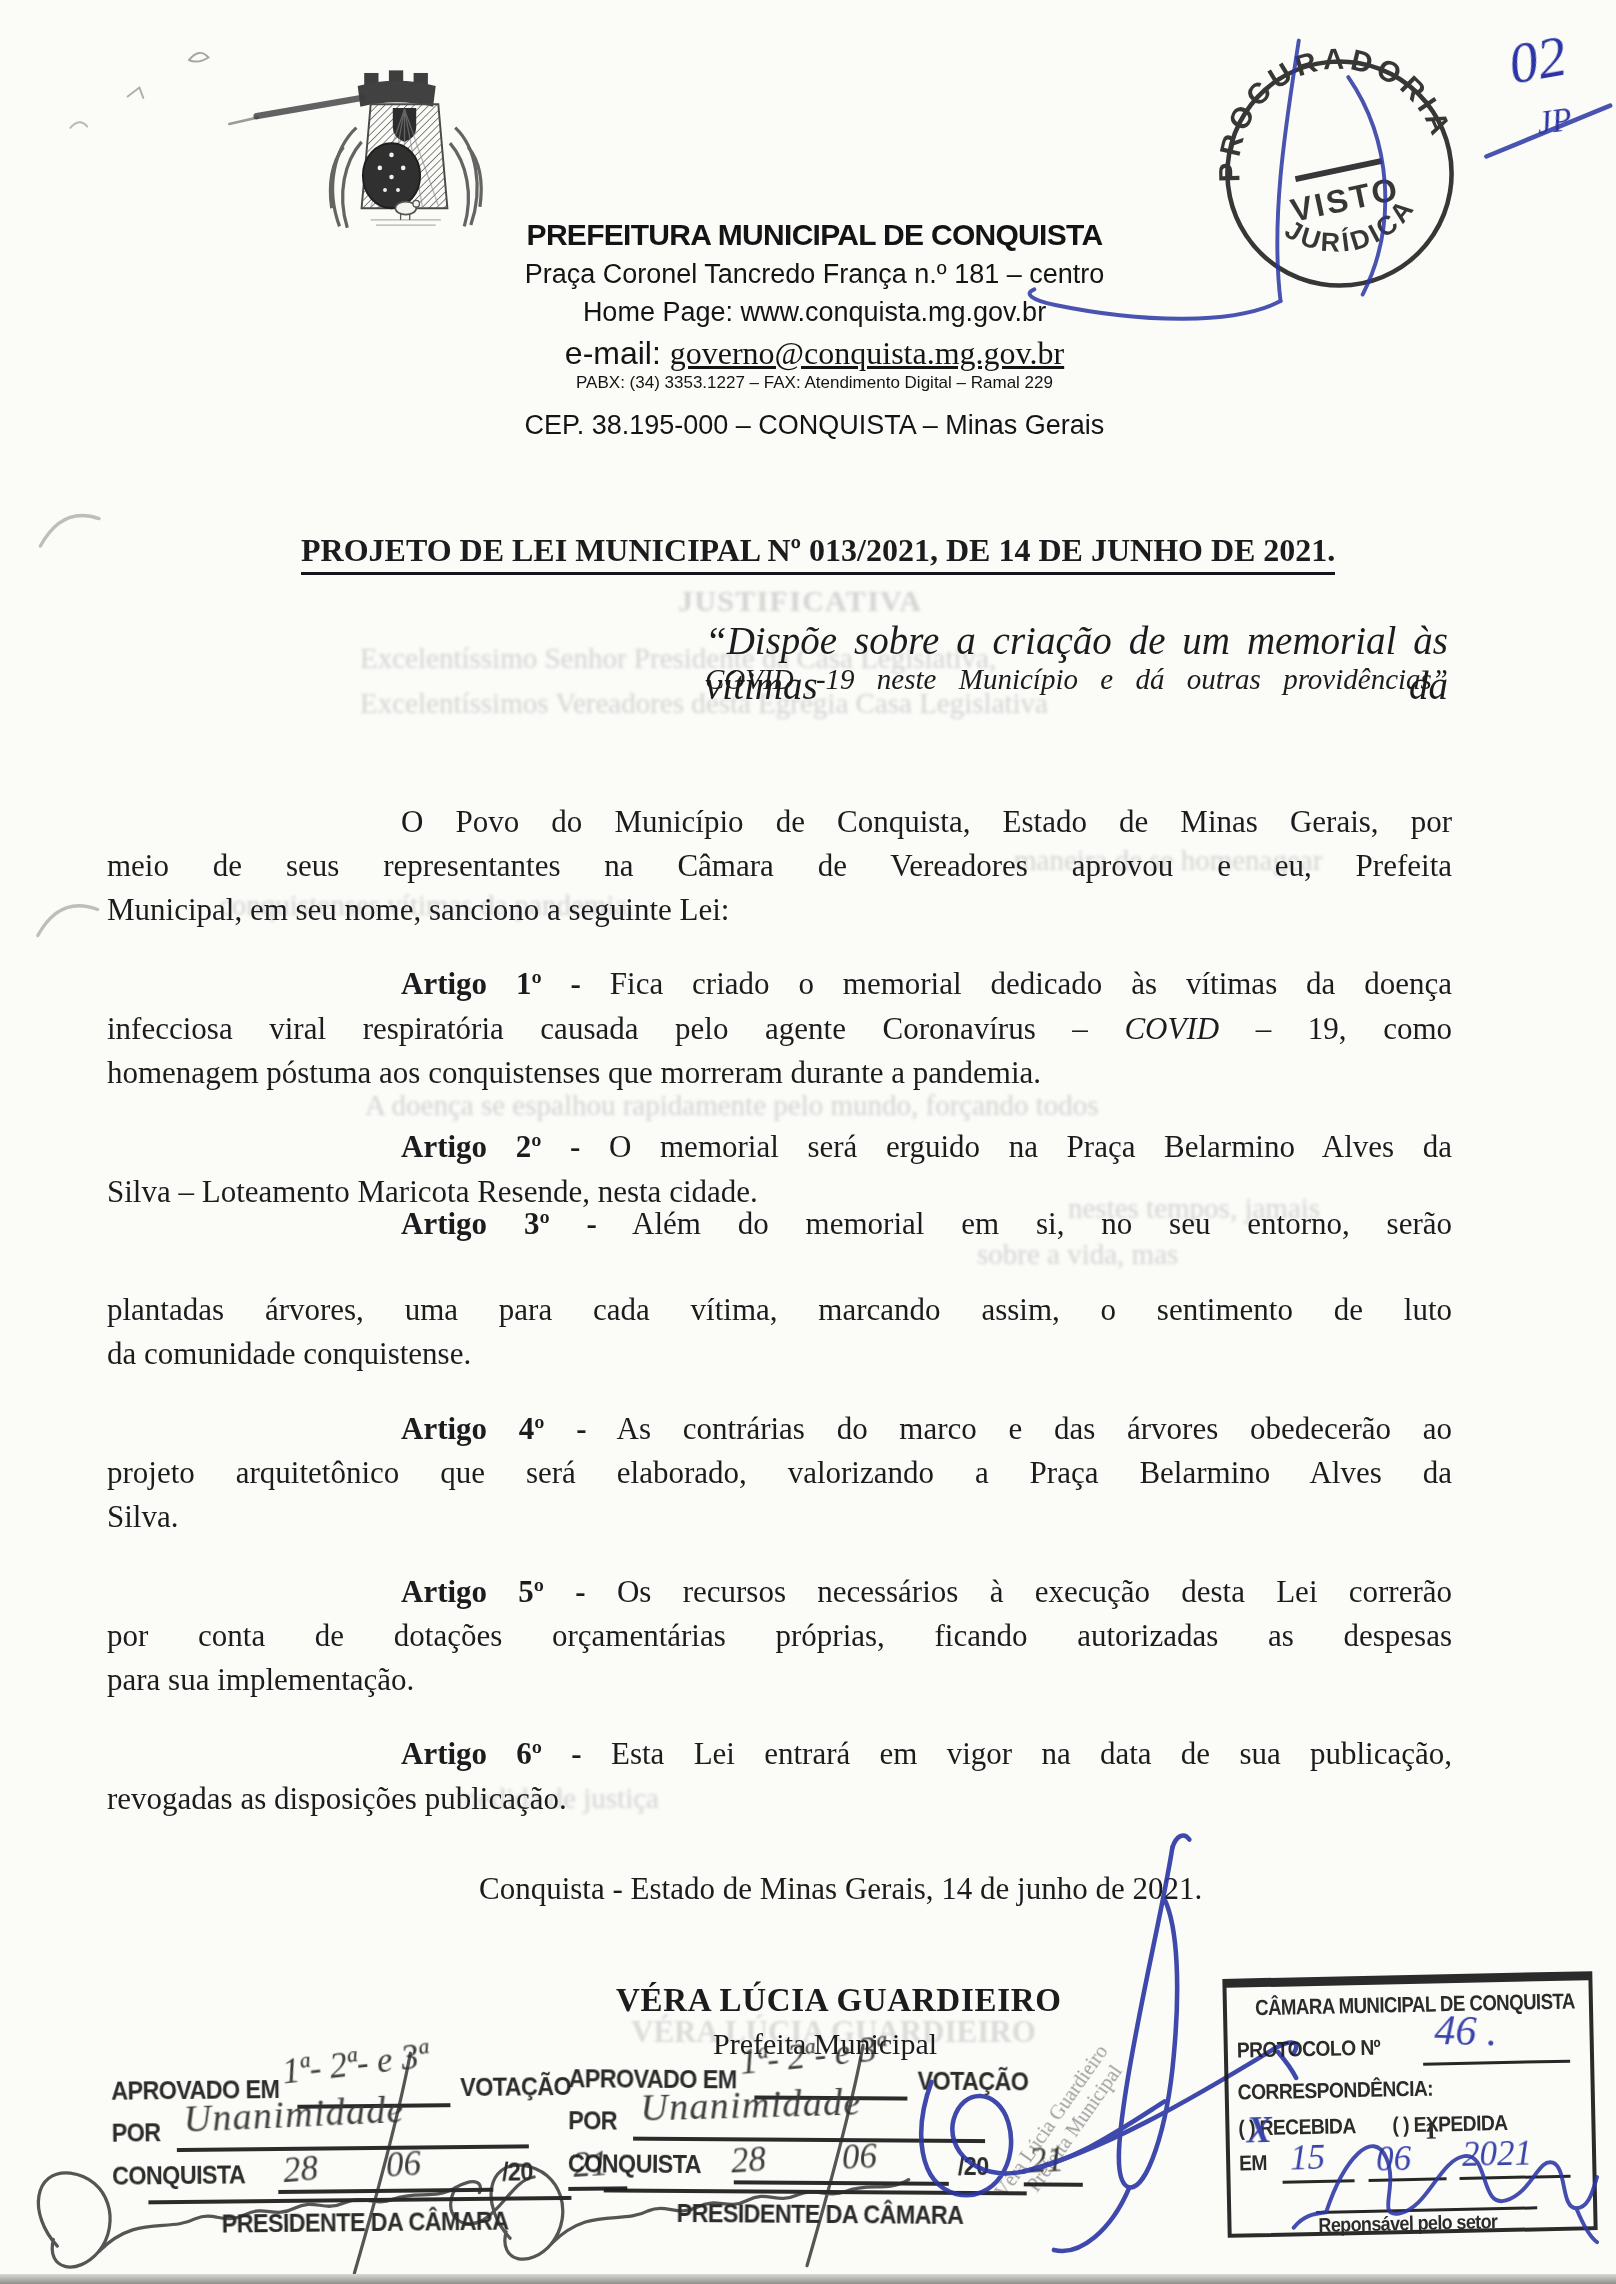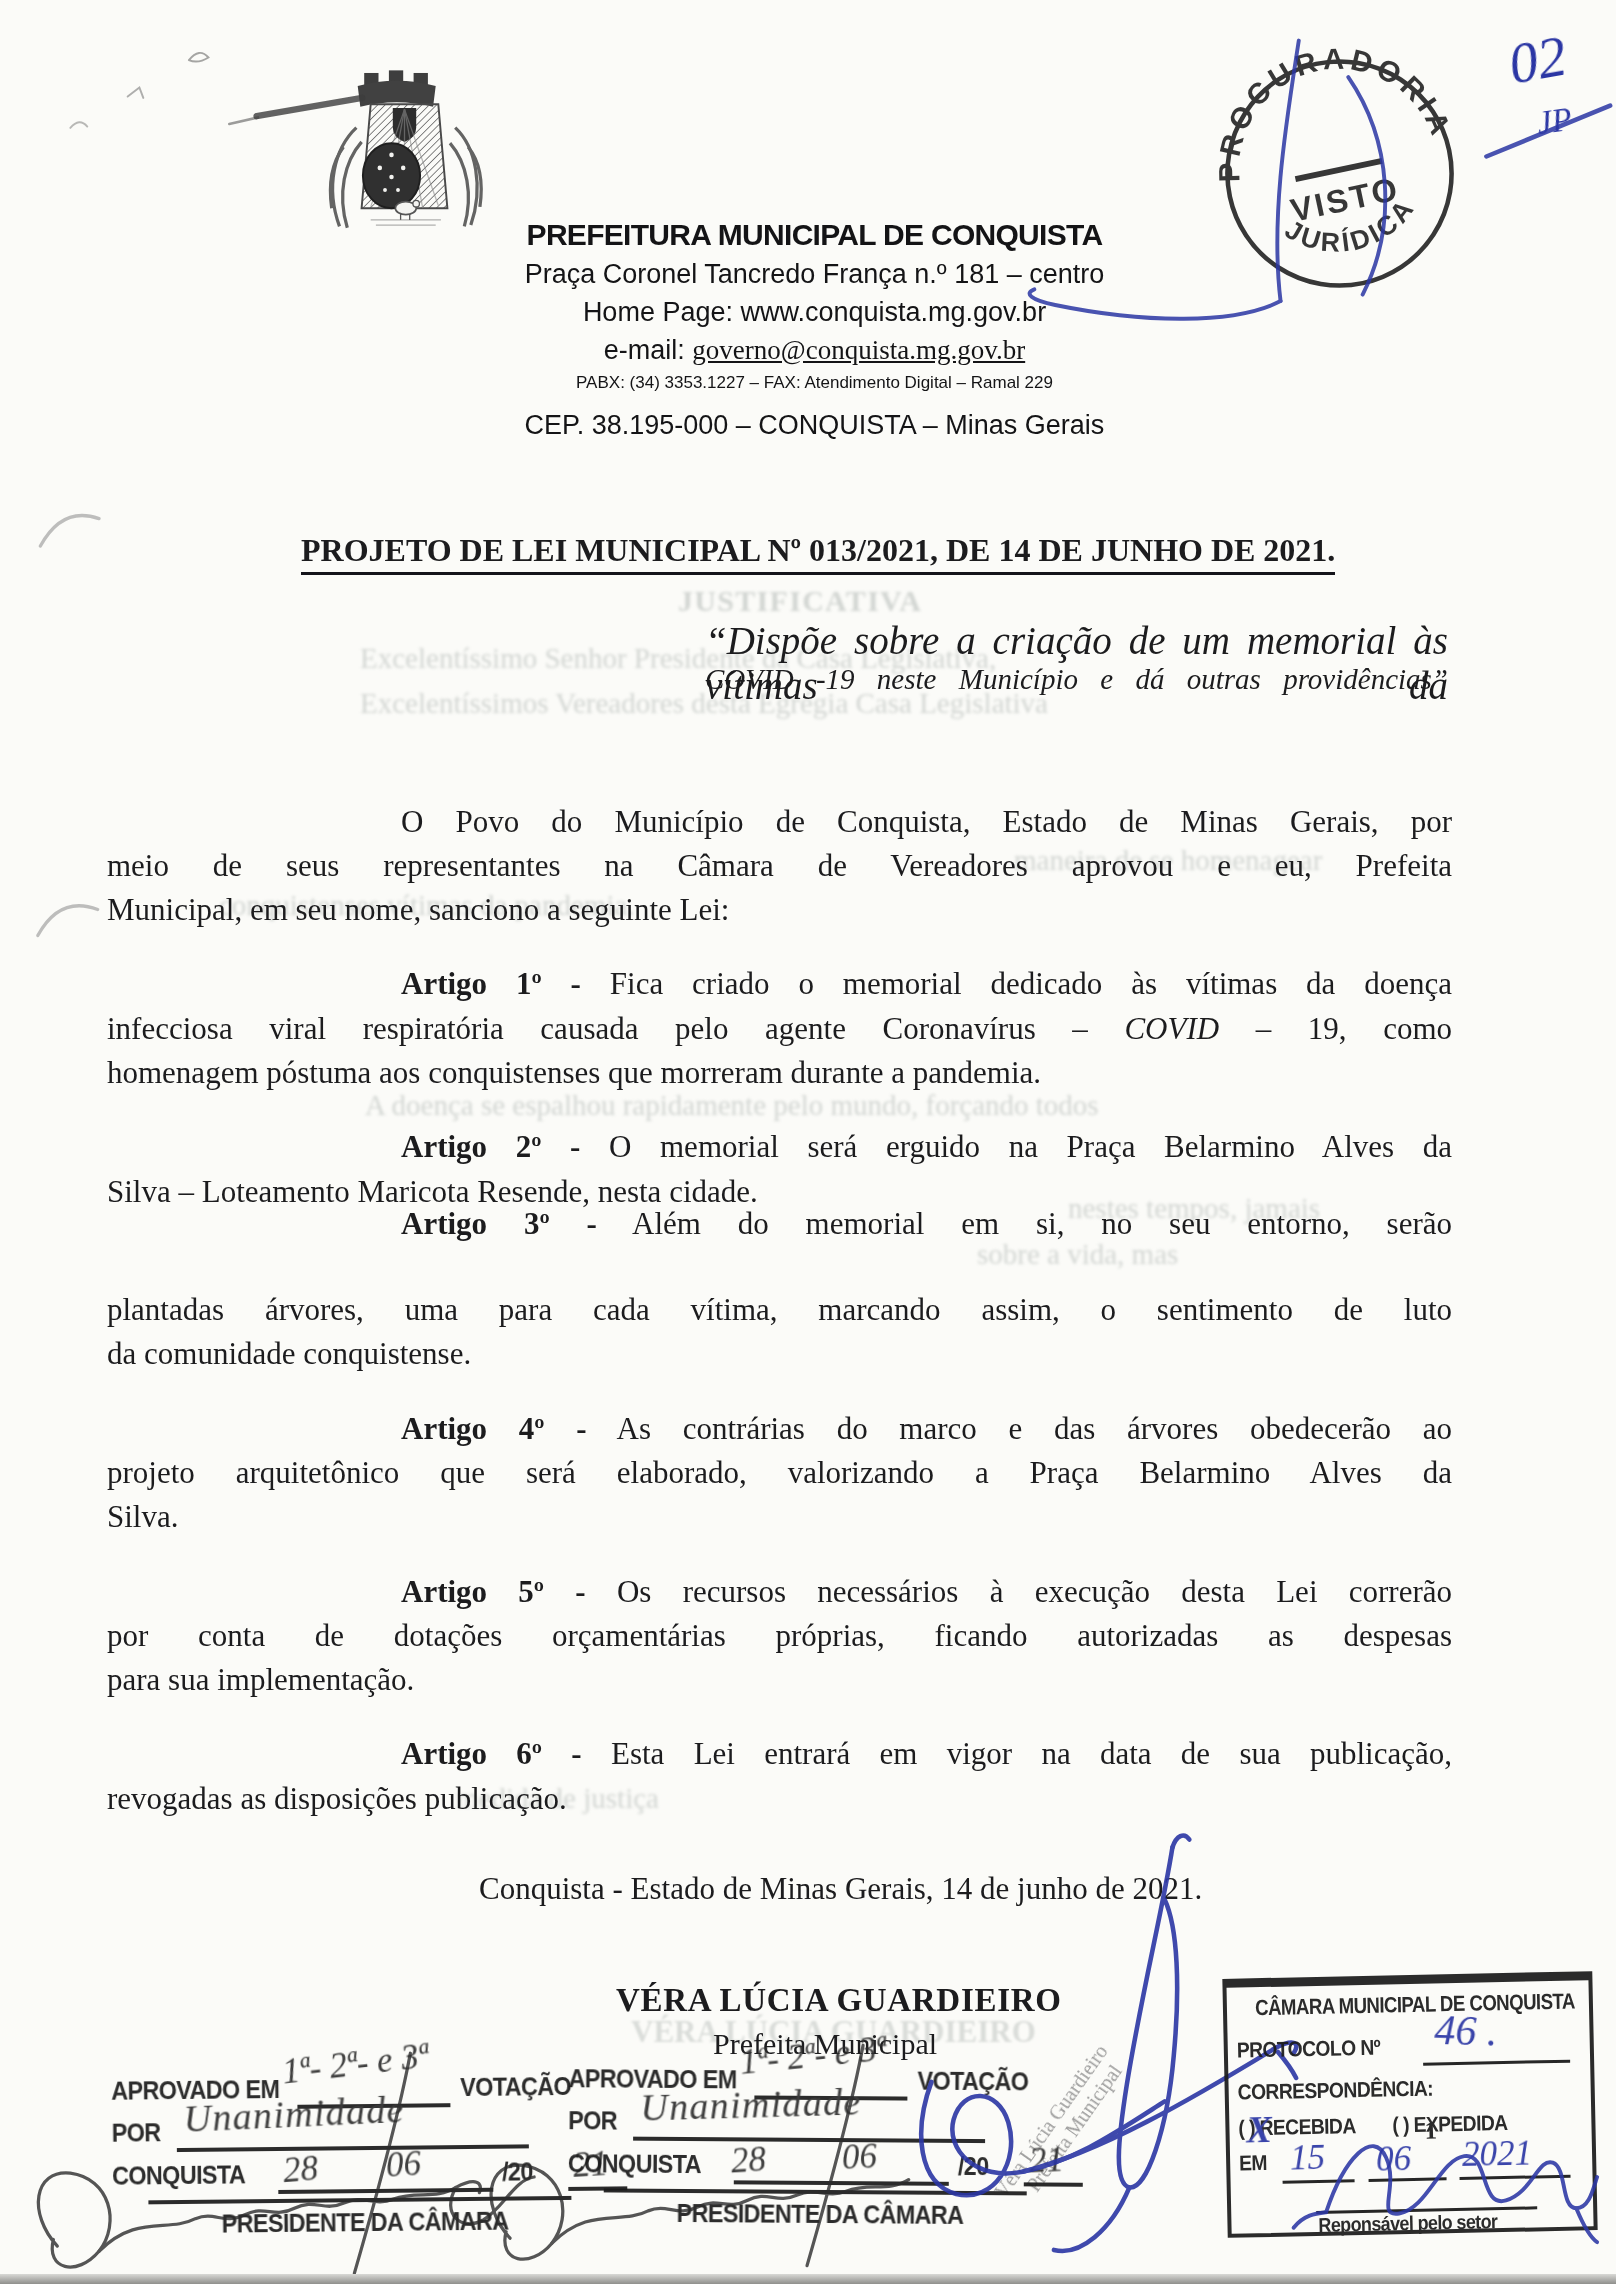--- a/index.html
+++ b/index.html
@@ -87,21 +87,21 @@
     </g>
   </svg>
 
   <div>
     <div class="hdrline" style="top:218px;font-size:30px;font-weight:700;letter-spacing:-0.7px;">PREFEITURA MUNICIPAL DE CONQUISTA</div>
     <div class="hdrline" style="top:259px;font-size:27px;">Praça Coronel Tancredo França n.º 181 – centro</div>
     <div class="hdrline" style="top:297px;font-size:27px;">
       <span>Home Page:</span>
       <span>www.conquista.mg.gov.br</span>
     </div>
-    <div class="hdrline" style="top:335px;font-size:27px;">
+    <div class="hdrline" style="top:335px;font-size:32px;">
       <span>e-mail:</span>
       <span style="font-family:'Liberation Serif',serif;text-decoration:underline;">governo@conquista.mg.gov.br</span>
     </div>
     <div class="hdrline" style="top:373px;font-size:17px;">PABX: (34) 3353.1227 – FAX: Atendimento Digital – Ramal 229</div>
     <div class="hdrline" style="top:410px;font-size:27px;">CEP. 38.195-000 – CONQUISTA – Minas Gerais</div>
   </div>
 
   <svg style="left:1217px;top:51px;" width="245" height="245" viewBox="0 0 376 376">
     <g transform="rotate(-12 188 188)" opacity=".88" fill="#1d1d1d">
       <circle cx="188" cy="188" r="172" fill="none" stroke="#1d1d1d" stroke-width="7"></circle>

